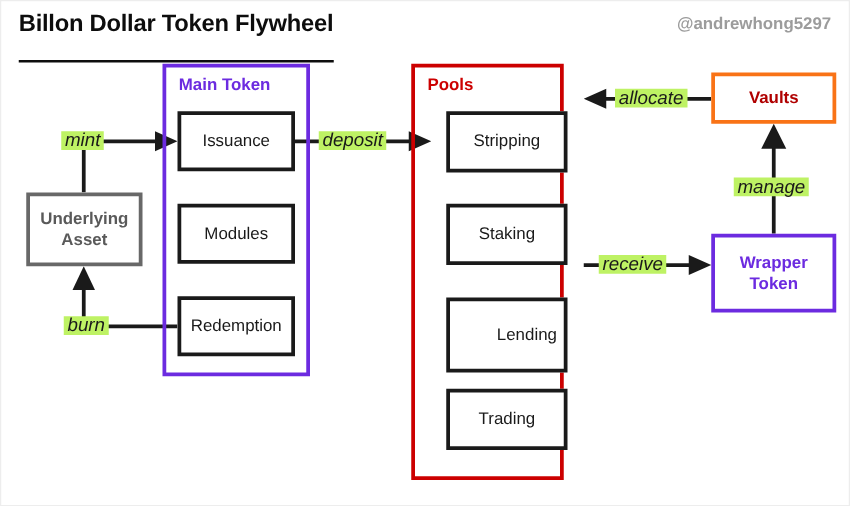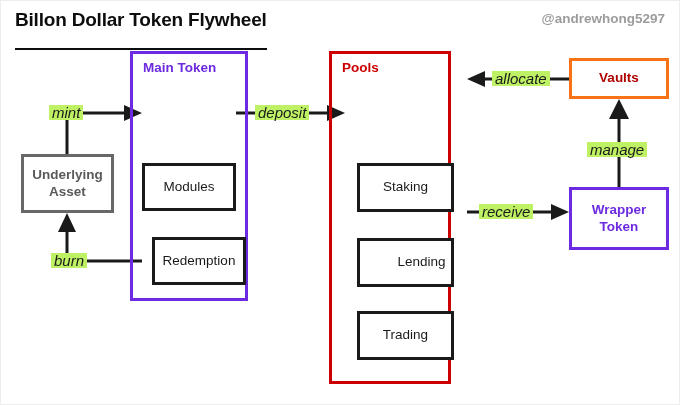--- a/index.html
+++ b/index.html
@@ -99,24 +99,24 @@
   }
   .node-purple {
     border: 3px solid #6C2BE0;
     color: #6C2BE0;
     font-weight: bold;
   }
   
   #node-underlying-asset { left: 20px;  top: 153px; width: 93px;  height: 59px; }
   #node-issuance   { left: 141px; top: 88px;  width: 94px; height: 48px; }
   #node-modules    { left: 141px; top: 162px; width: 94px; height: 48px; }
-  #node-redemption { left: 151px; top: 236px; width: 94px; height: 48px; }
+  #node-redemption { left: 141px; top: 236px; width: 94px; height: 48px; }
   #node-stripping  { left: 356px; top: 88px;  width: 97px; height: 49px; }
   #node-staking    { left: 356px; top: 162px; width: 97px; height: 49px; }
-  #node-lending    { left: 356px; top: 237px; width: 97px; height: 49px; padding-left: 32px; }
+  #node-lending    { left: 356px; top: 237px; width: 97px; height: 60px; padding-left: 32px; }
   #node-trading    { left: 356px; top: 310px; width: 97px; height: 49px; }
   #node-vaults     { left: 568px; top: 57px;  width: 100px; height: 41px; }
   #node-wrapper-token { left: 568px; top: 186px; width: 100px; height: 63px; }
   
   .edge {
     position: absolute;
     overflow: visible;
   }
   .edge svg { display: block; overflow: visible; }
   .edge-label {
@@ -195,29 +195,35 @@
     <div class="group-label">Pools</div>
   </div>
 
   <div class="node node-gray" id="node-underlying-asset">
     <span>
       <span>Underlying</span><br>
       <span>Asset</span>
     </span>
   </div>
 
+  <div class="node node-black" id="node-issuance">
+    <span>Issuance</span>
+  </div>
 
   <div class="node node-black" id="node-modules">
     <span>Modules</span>
   </div>
 
   <div class="node node-black" id="node-redemption">
     <span>Redemption</span>
   </div>
 
+  <div class="node node-black" id="node-stripping">
+    <span>Stripping</span>
+  </div>
 
   <div class="node node-black" id="node-staking">
     <span>Staking</span>
   </div>
 
   <div class="node node-black" id="node-lending">
     <span>Lending</span>
   </div>
 
   <div class="node node-black" id="node-trading">

